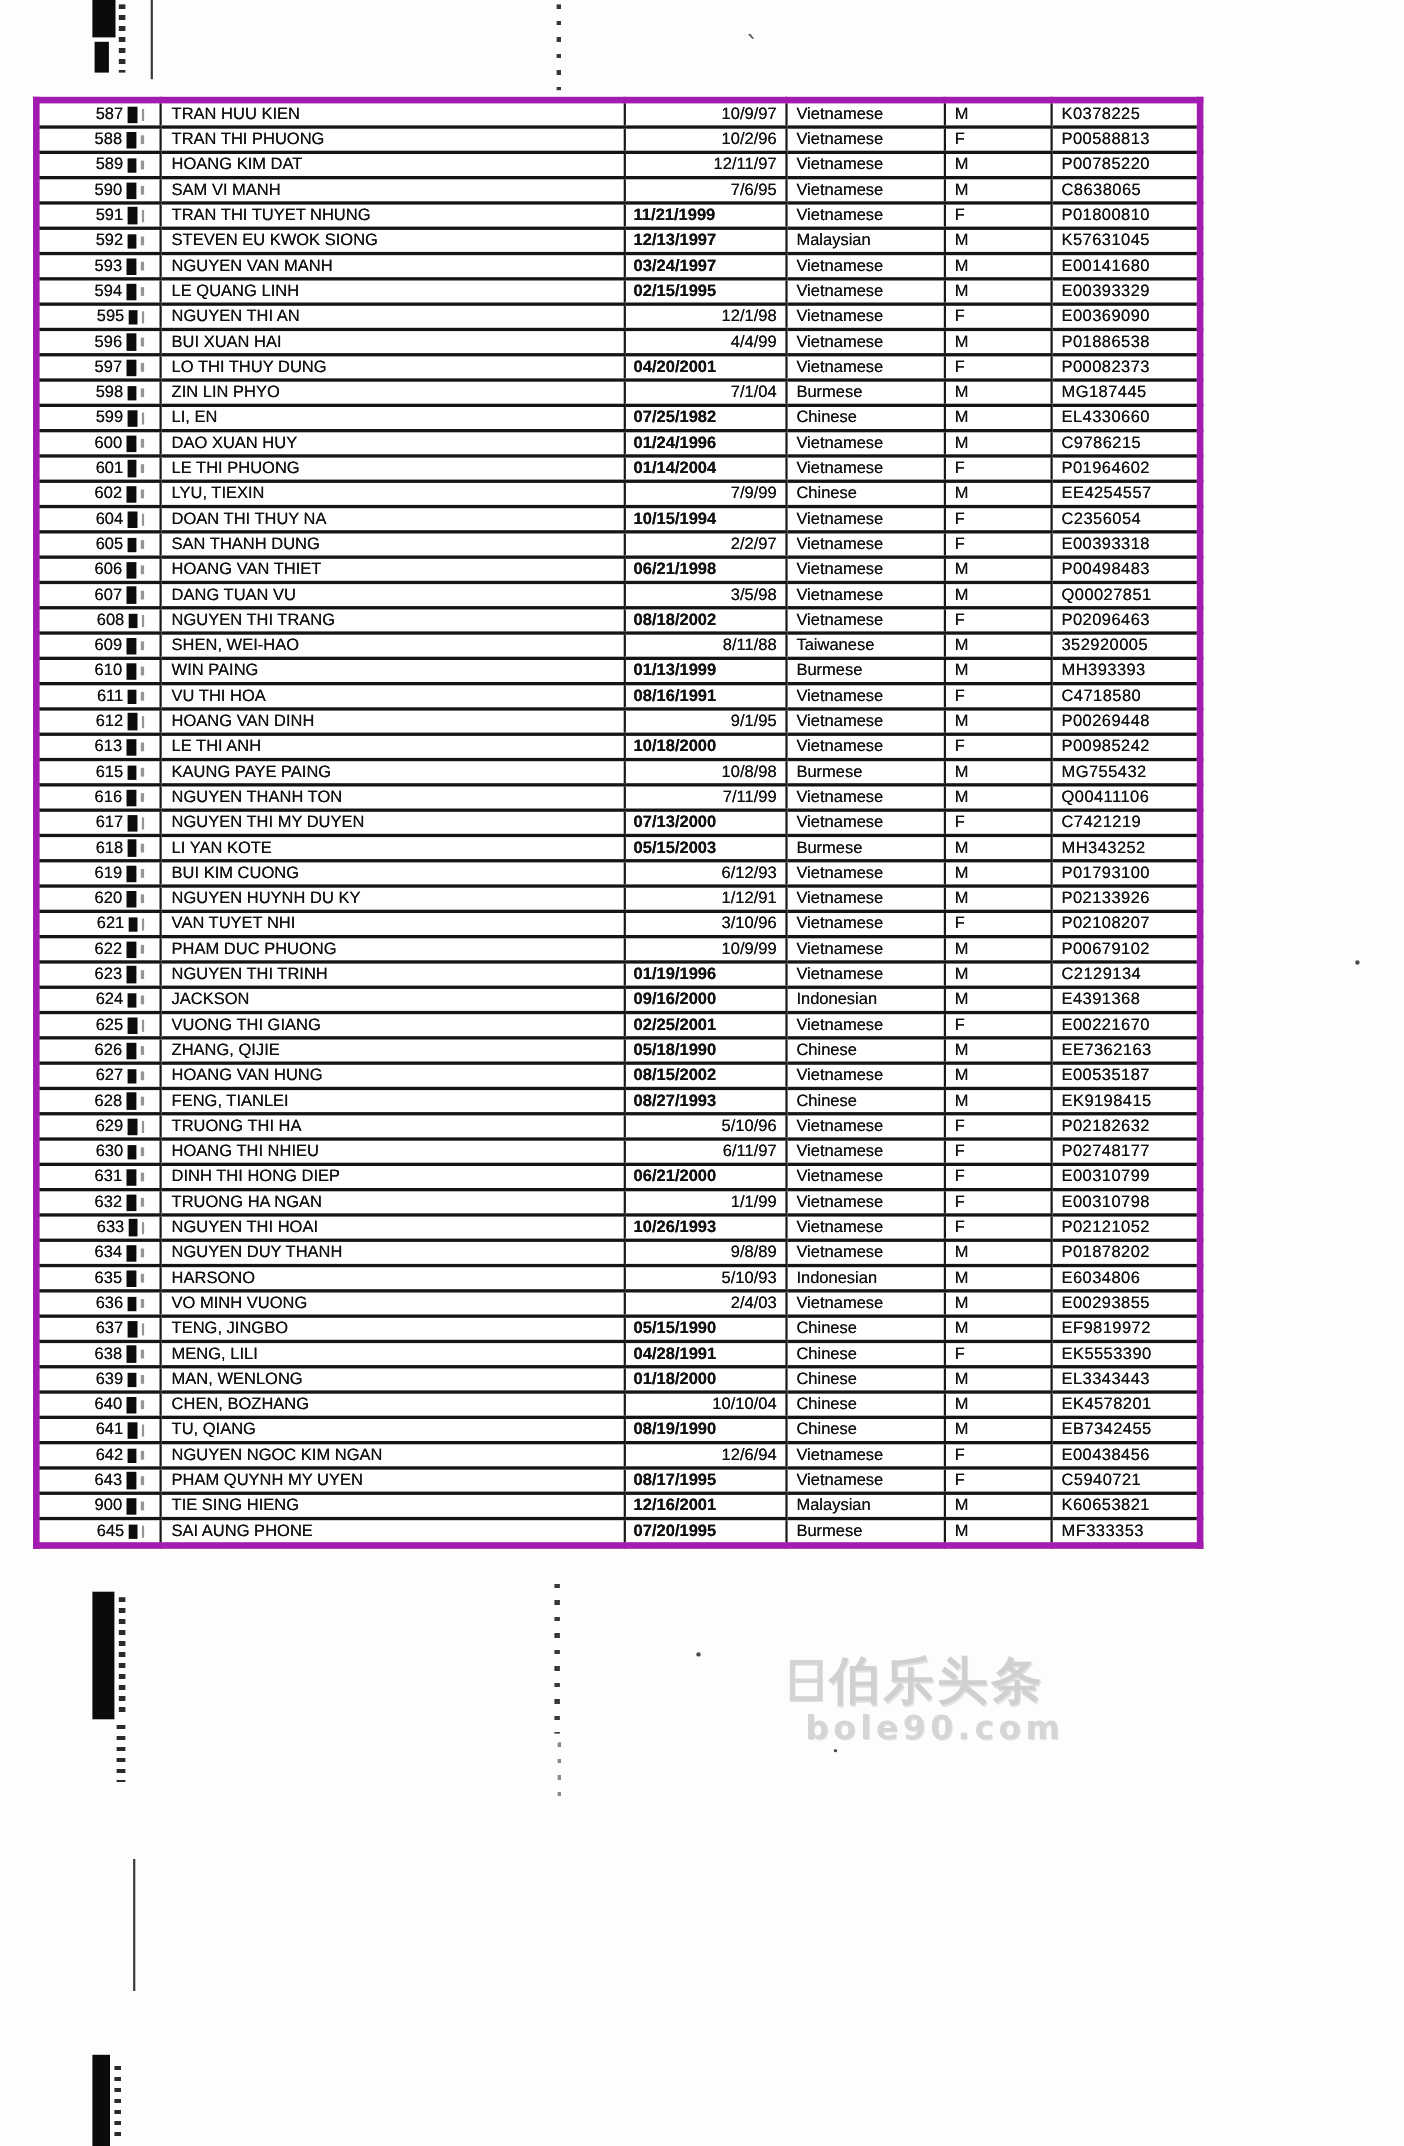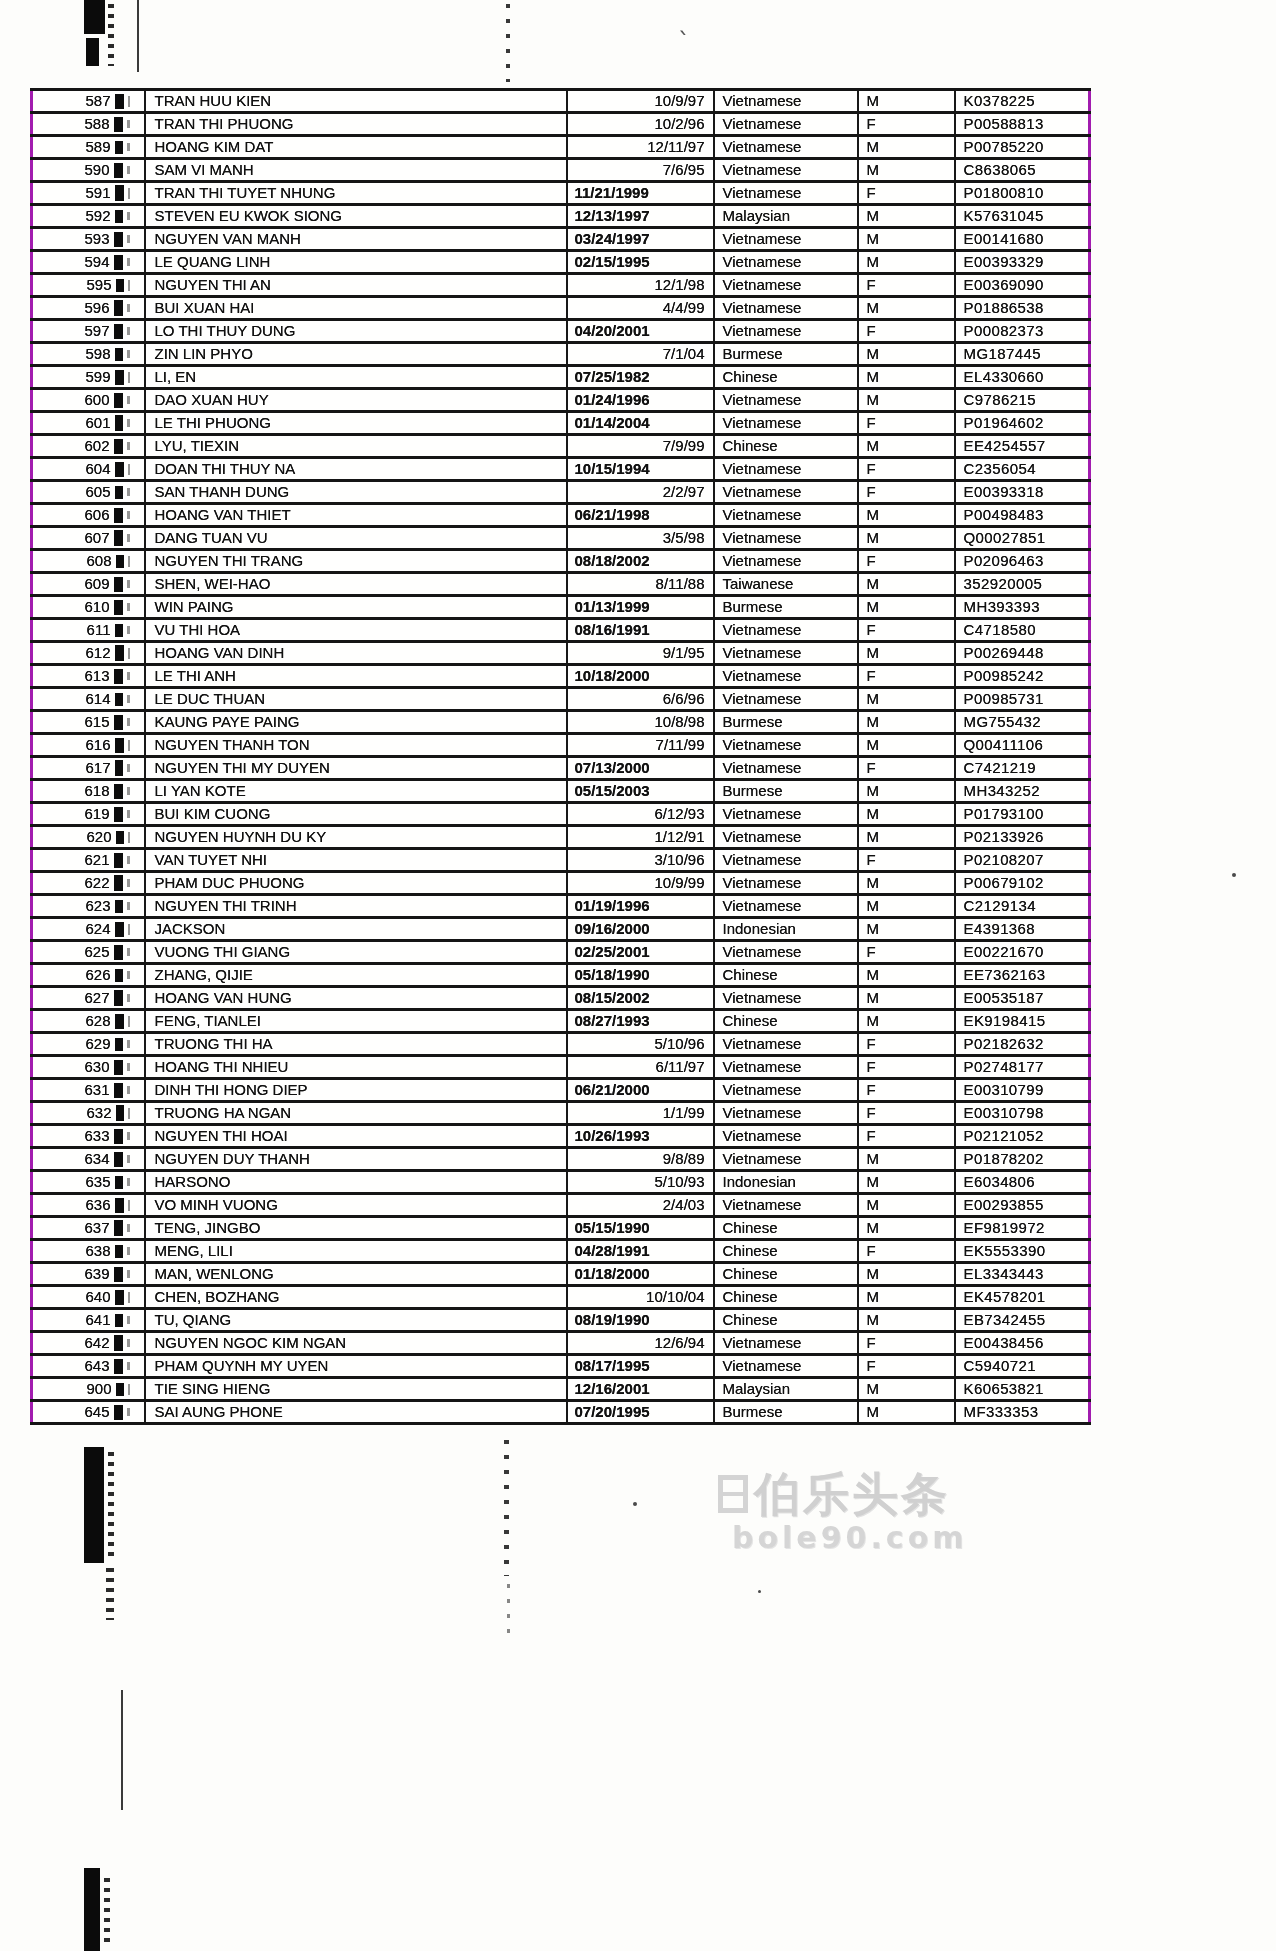--- a/index.html
+++ b/index.html
@@ -20,21 +20,21 @@
   .scan-table td{
     height:20px;
     border-left:2px solid #181818;border-right:2px solid #181818;
     border-top:3px solid #151515;border-bottom:3px solid #151515;
     font-size:15px;line-height:20px;
     white-space:nowrap;overflow:hidden;
     color:#111;
     text-shadow:0 0 0.5px #222;
     padding:0 6px;
   }
-  .scan-table{border:3px solid #a21caf;}
+  .scan-table{border:6px solid #a21caf;}
   col.w-no{width:113px}
   col.w-name{width:422px}
   col.w-dob{width:147px}
   col.w-nat{width:144px}
   col.w-sex{width:97px}
   col.w-pp{width:135px}
   td.c-no{padding:0;}
   .no-wrap{display:flex;align-items:center;justify-content:flex-end;height:100%;padding-right:14px;}
   .num{display:inline-block;text-align:right;}
   .blob{display:inline-block;width:9px;height:15px;background:#0c0c0c;margin-left:4px;}
@@ -51,21 +51,21 @@
   
   .art{position:absolute;}
   .bar{background:#0b0b0b;}
   .dashcol{background:repeating-linear-gradient(180deg,#2a2a2a 0 4px,transparent 4px 10px);}
   .dotcol{background:repeating-linear-gradient(180deg,#383838 0 4px,transparent 4px 15px);}
   .vline{background:#3a3a3a;}
   .dot{background:#4a4a4a;border-radius:50%;}
   .tick{font-size:24px;color:#555;font-family:"DejaVu Sans",sans-serif;}
   
   .watermark{
-    position:absolute;left:718px;top:1470px;width:330px;
+    position:absolute;left:718px;top:1504px;width:330px;
     color:#c9c9c9;opacity:.85;
     font-family:"DejaVu Sans",sans-serif;font-weight:bold;
     line-height:1.05;
   }
   .wm-line1{font-size:46px;letter-spacing:3px;display:flex;align-items:center;gap:6px;
     text-shadow:1px 1px 0 #dedede;}
   .wm-block{display:inline-block;width:30px;height:38px;border:5px solid #cecece;
     box-sizing:border-box;background:
       linear-gradient(#cecece,#cecece) center/100% 4px no-repeat;}
   .wm-line2{font-size:30px;letter-spacing:4px;color:#cfcfcf;margin-top:4px;padding-left:14px;
@@ -453,34 +453,20 @@
           </td>
           <td class="c-name">LE THI ANH</td>
           <td class="c-dob al">10/18/2000</td>
           <td class="c-nat">Vietnamese</td>
           <td class="c-sex">F</td>
           <td class="c-pp">P00985242</td>
         </tr>
         <tr>
           <td class="c-no">
             <div class="no-wrap">
-              <span class="num">614</span>
-              <span class="blob"></span>
-              <span class="speck"></span>
-            </div>
-          </td>
-          <td class="c-name">LE DUC THUAN</td>
-          <td class="c-dob ar">6/6/96</td>
-          <td class="c-nat">Vietnamese</td>
-          <td class="c-sex">M</td>
-          <td class="c-pp">P00985731</td>
-        </tr>
-        <tr>
-          <td class="c-no">
-            <div class="no-wrap">
               <span class="num">615</span>
               <span class="blob"></span>
               <span class="speck"></span>
             </div>
           </td>
           <td class="c-name">KAUNG PAYE PAING</td>
           <td class="c-dob ar">10/8/98</td>
           <td class="c-nat">Burmese</td>
           <td class="c-sex">M</td>
           <td class="c-pp">MG755432</td>

